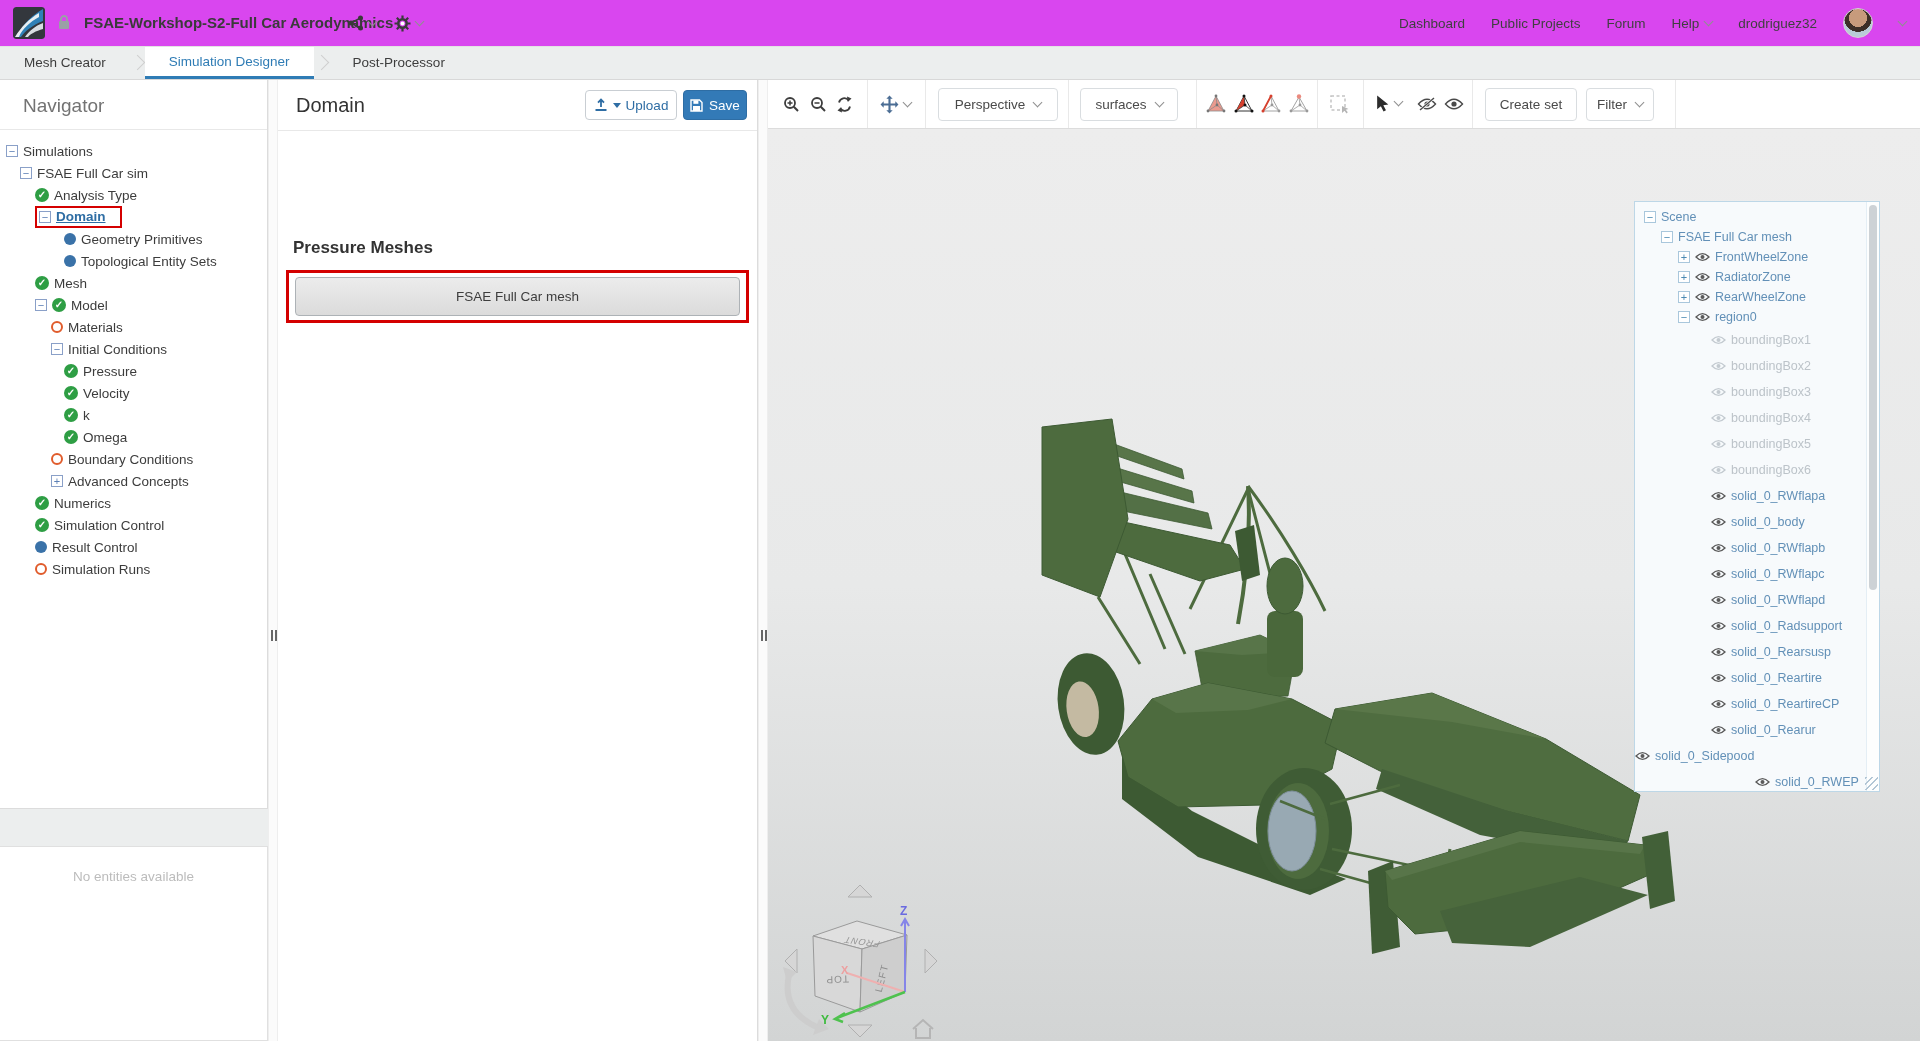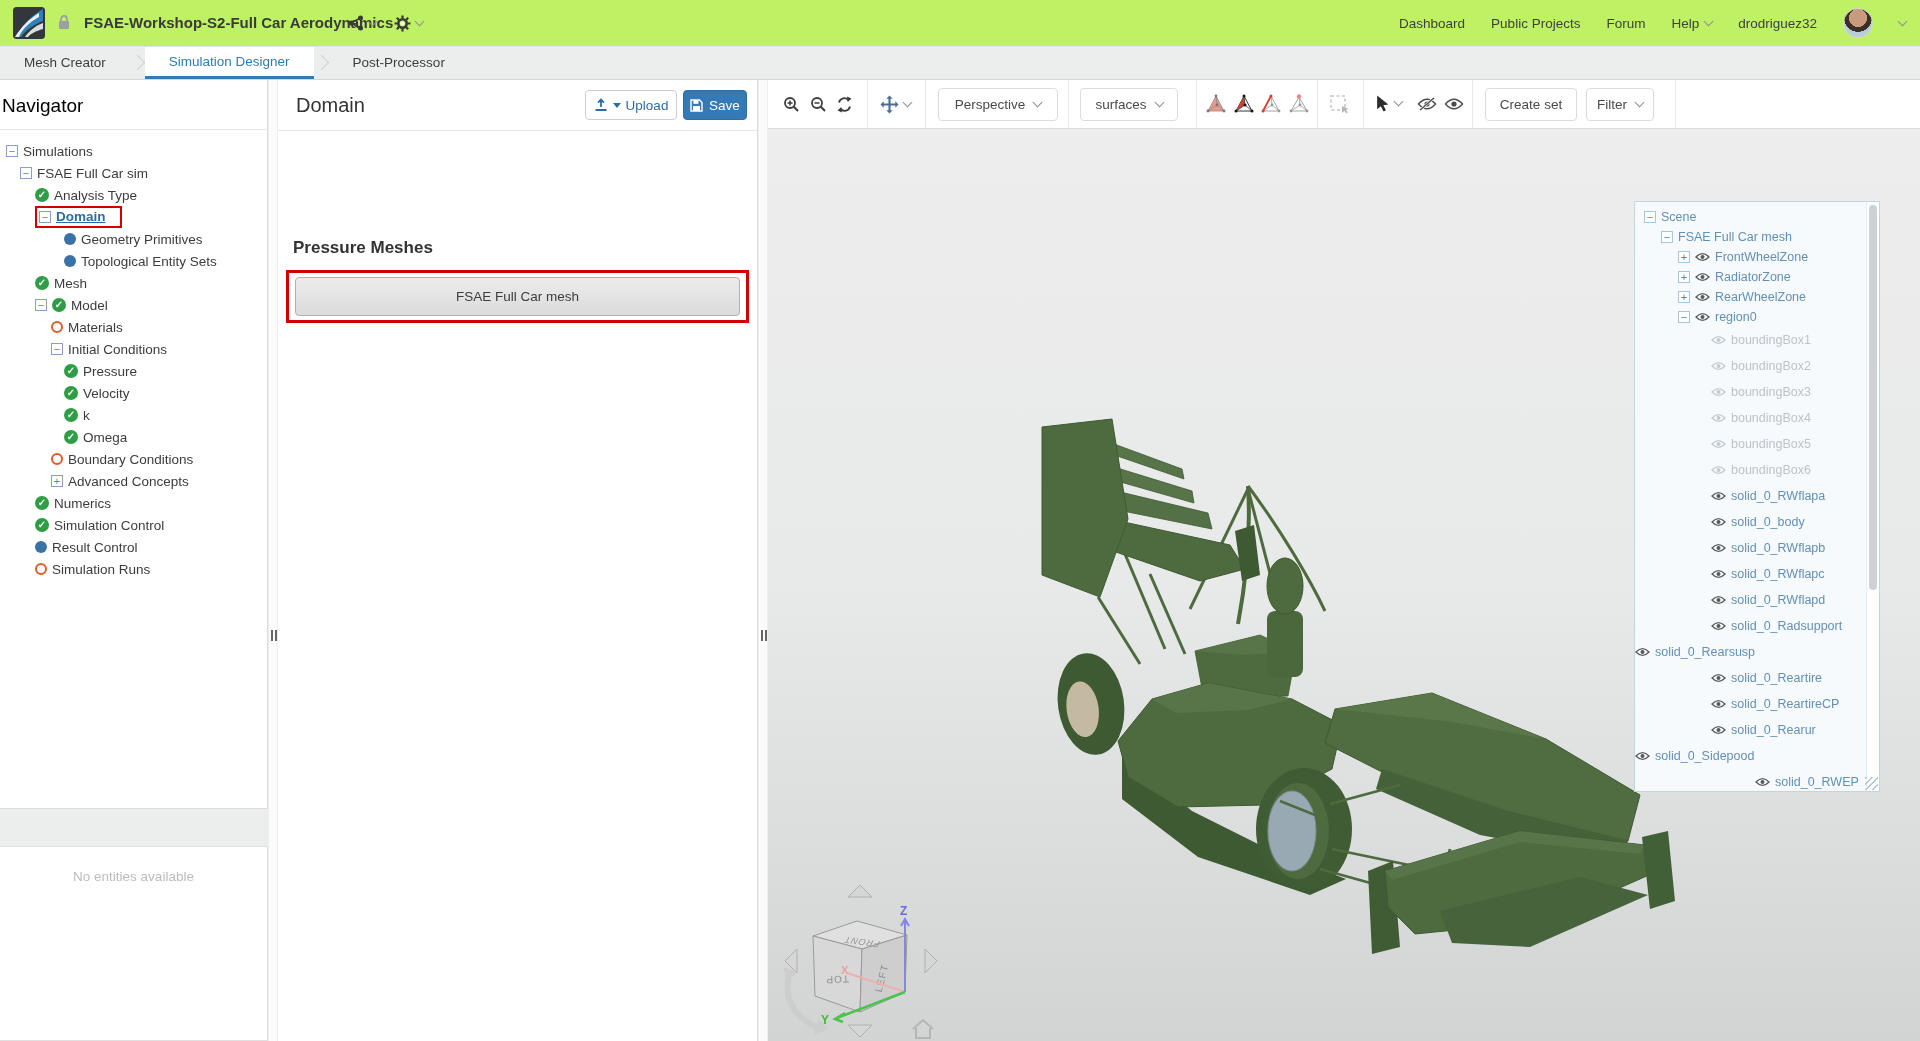--- a/index.html
+++ b/index.html
@@ -1,38 +1,38 @@
 <!DOCTYPE html>
 <html><head>
 <meta charset="utf-8">
 <style>
   * { margin:0; padding:0; box-sizing:border-box; }
   body { font-family:"Liberation Sans", sans-serif; background:#eceeee; }
   .app { position:relative; width:1920px; height:1041px; overflow:hidden; background:#eceeee; }
 
   
-  .header { position:absolute; left:0; top:0; width:1920px; height:47px; background:#bef264; border-bottom:1px solid #e3e3e3; }
+  .header { position:absolute; left:0; top:0; width:1920px; height:47px; background:#d946ef; border-bottom:1px solid #e3e3e3; }
   .logo { position:absolute; left:13px; top:7px; width:32px; height:32px; border-radius:3px; overflow:hidden; }
   .lock { position:absolute; left:56px; top:14px; }
   .app-title { position:absolute; left:84px; top:0; line-height:46px; font-size:15px; font-weight:bold; color:#3a3a3a; }
   .hdr-ic { position:absolute; top:15px; display:flex; align-items:center; gap:5px; cursor:pointer; }
   .hdr-right { position:absolute; right:14px; top:0; height:46px; display:flex; align-items:center; gap:26px; }
   .hdr-link { font-size:13.5px; color:#3f3f3f; cursor:pointer; display:flex; align-items:center; gap:6px; }
   .avatar { width:30px; height:30px; border-radius:50%; background:radial-gradient(circle at 50% 32%, #c79b7c 0 38%, #3c2f27 39% 58%, #b9cdd8 59% 100%); border:1px solid #d5d5d5; }
   .chev { width:7px; height:7px; border-right:1.6px solid #8f8f8f; border-bottom:1.6px solid #8f8f8f; transform:rotate(45deg); margin-top:-4px; display:inline-block; }
 
   
   .tabbar { position:absolute; left:0; top:47px; width:1920px; height:33px; background:#eceeee; border-bottom:1px solid #d8d8d8; display:flex; align-items:stretch; }
   .tab { padding:0 24px; line-height:31px; font-size:13.5px; color:#3d3d3d; cursor:pointer; position:relative; }
   .tab.active { background:#fff; color:#2f7cb5; border-bottom:3px solid #2f7cb5; line-height:29px; }
   .tab-sep { width:11px; height:11px; border-top:1px solid #cfcfcf; border-right:1px solid #cfcfcf; transform:rotate(45deg); margin:10px 2px 0 2px; }
 
   
   .navigator { position:absolute; left:0; top:80px; width:268px; height:729px; background:#fff; border:1px solid #dcdcdc; border-top:none; border-left:none; }
-  .nav-title { height:50px; line-height:52px; padding-left:2px; font-size:19px; color:#000000; border-bottom:1px solid #e8e8e8; }
+  .nav-title { height:50px; line-height:52px; padding-left:23px; font-size:19px; color:#737373; border-bottom:1px solid #e8e8e8; }
   .nav-tree { padding-top:10px; }
   .nav-row { height:22px; display:flex; align-items:center; gap:5px; font-size:13.5px; color:#3c3c3c; cursor:pointer; white-space:nowrap; }
   .exp { width:12px; height:12px; border:1px solid #8aa0c8; background:#fff; color:#5b7fb5; font-size:11px; line-height:10px; text-align:center; flex:0 0 12px; cursor:pointer; }
   .ic-check { width:14px; height:14px; border-radius:50%; background:#2e9e44; color:#fff; font-size:10px; line-height:14px; text-align:center; font-weight:bold; flex:0 0 14px; }
   .ic-dot { width:12px; height:12px; border-radius:50%; background:#3a72a8; flex:0 0 12px; }
   .ic-circle { width:12px; height:12px; border-radius:50%; background:#fff; border:2px solid #e05c2c; flex:0 0 12px; }
   .sel-box { display:inline-flex; align-items:center; gap:5px; border:2px solid #d40000; padding:1px 14px 2px 2px; }
   .sel-link { color:#2e6da4; text-decoration:underline; font-weight:bold; }
 
   
@@ -502,21 +502,21 @@
             </div>
             <div class="sc-row" style="padding-left: 76px; height: 26px;">
               <span class="eye-dark">
                 <svg width="15" height="10" viewBox="0 0 15 10">
                   <path d="M1 5 Q7.5 -1.8 14 5 Q7.5 11.8 1 5 Z" fill="none" stroke="currentColor" stroke-width="1.3"></path>
                   <circle cx="7.5" cy="5" r="2" fill="currentColor"></circle>
                 </svg>
               </span>
               <span>solid_0_Radsupport</span>
             </div>
-            <div class="sc-row" style="height: 26px; text-align: center;">
+            <div class="sc-row" style="padding-left: 76px; height: 26px; text-align: center;">
               <span class="eye-dark">
                 <svg width="15" height="10" viewBox="0 0 15 10">
                   <path d="M1 5 Q7.5 -1.8 14 5 Q7.5 11.8 1 5 Z" fill="none" stroke="currentColor" stroke-width="1.3"></path>
                   <circle cx="7.5" cy="5" r="2" fill="currentColor"></circle>
                 </svg>
               </span>
               <span>solid_0_Rearsusp</span>
             </div>
             <div class="sc-row" style="padding-left: 76px; height: 26px;">
               <span class="eye-dark">

